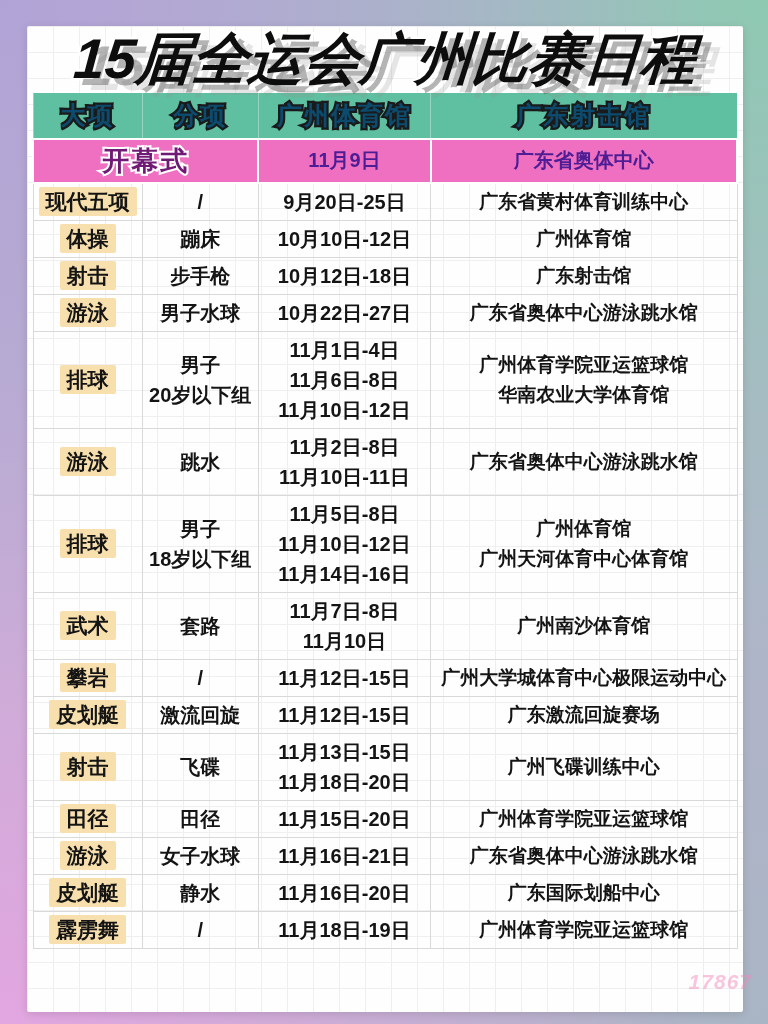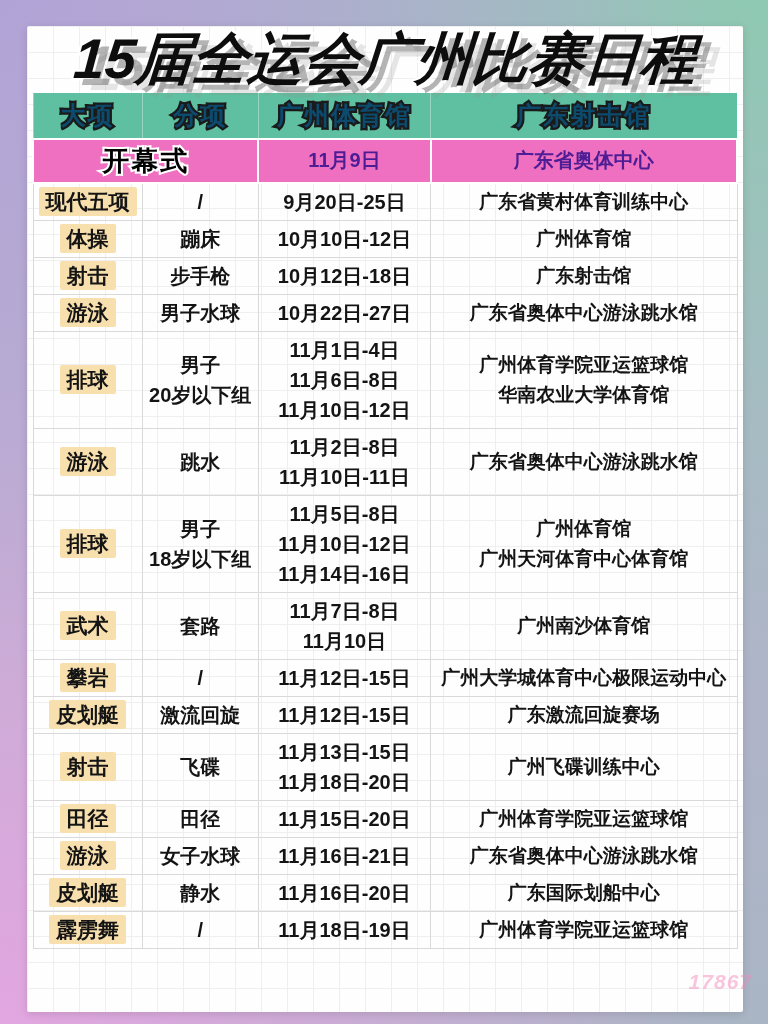--- a/index.html
+++ b/index.html
@@ -62,21 +62,21 @@
     paint-order:stroke fill;
     border:1.6px solid rgba(255,255,255,0.35);
     letter-spacing:2px;
   }
   tr.opening td{
     background:var(--opening_pink);
     border:2.5px solid #ffffff;
     height:38px;
   }
   .opening-label{
-    font-size:27px; font-weight:900; color:#000000;
+    font-size:27px; font-weight:900; color:#701a75;
     -webkit-text-stroke:4px #ffffff;
     paint-order:stroke fill;
     letter-spacing:2px;
   }
   .opening-line{ font-size:20px; font-weight:600; color:#4c1d95; }
   .line{ line-height:30px; font-size:20px; font-weight:600; }
   td.venues-cell .line{ font-size:19px; }
   .sport-highlight{
     display:inline-block;
     background:var(--highlight_tan);

